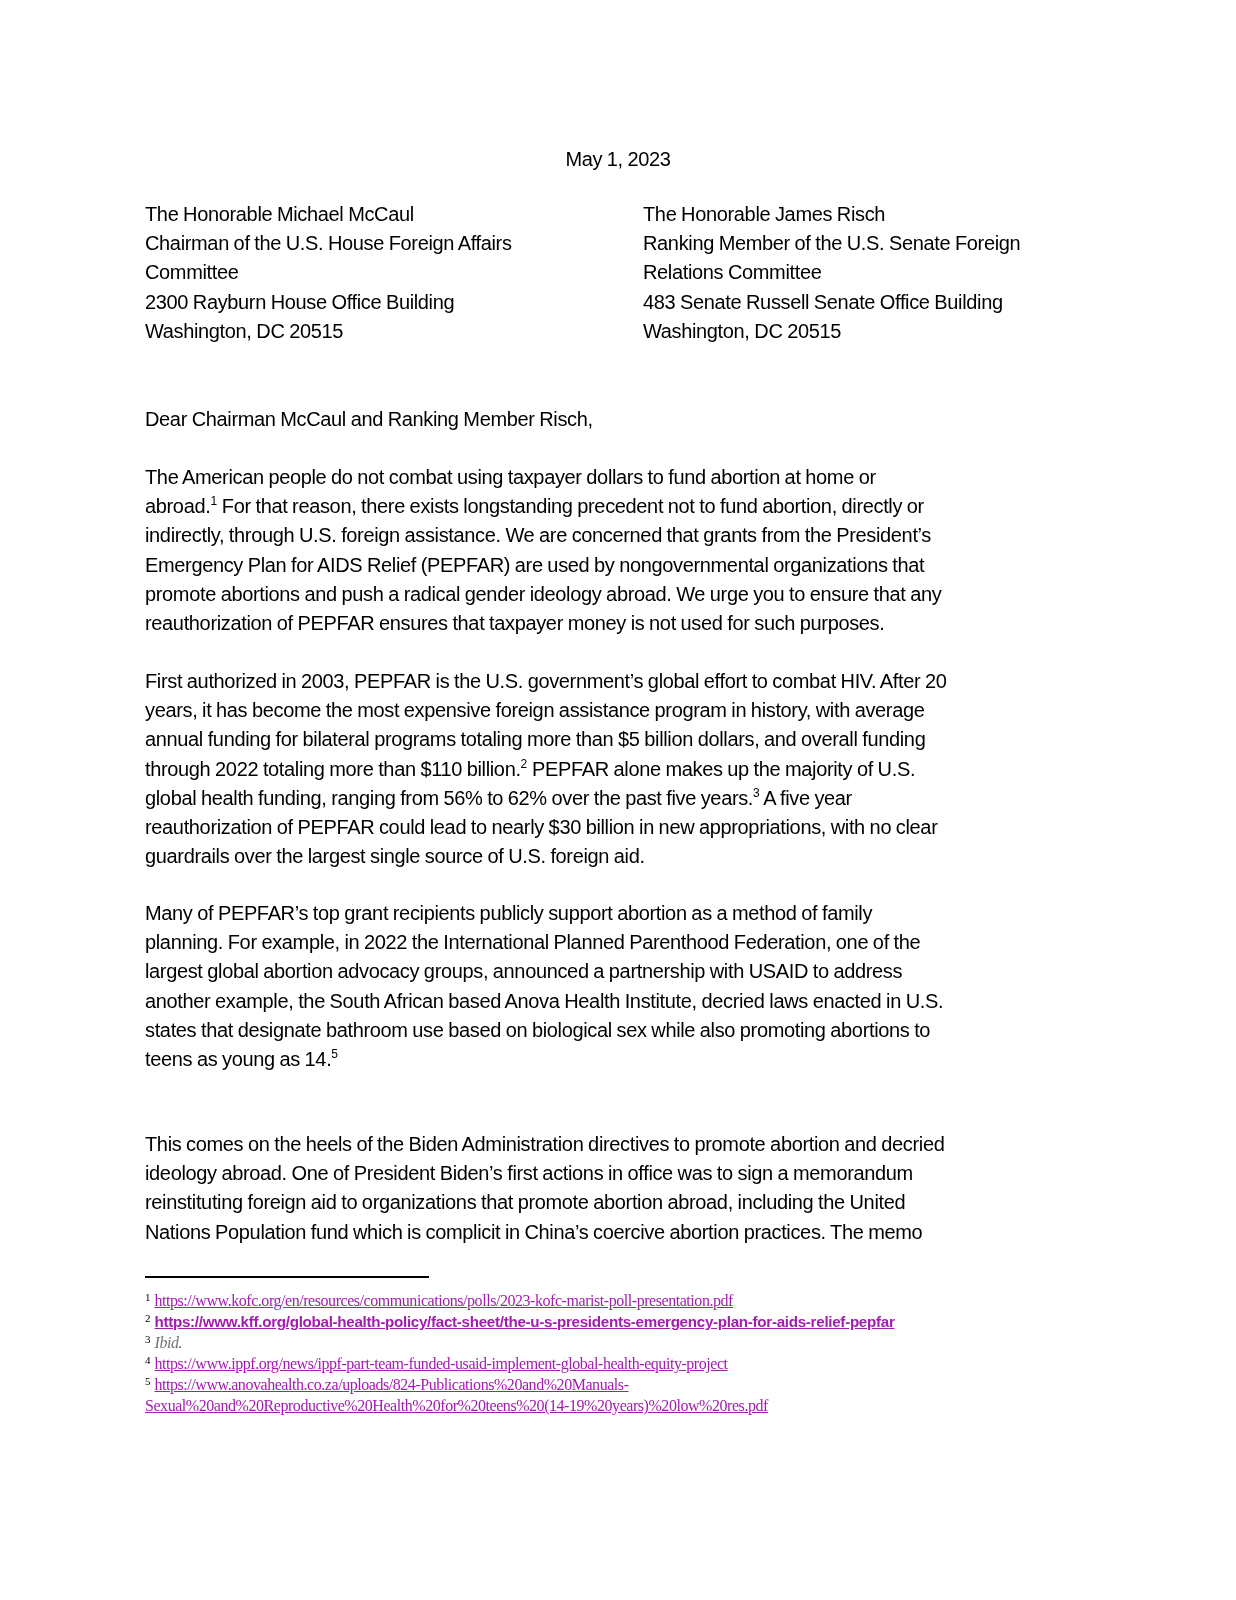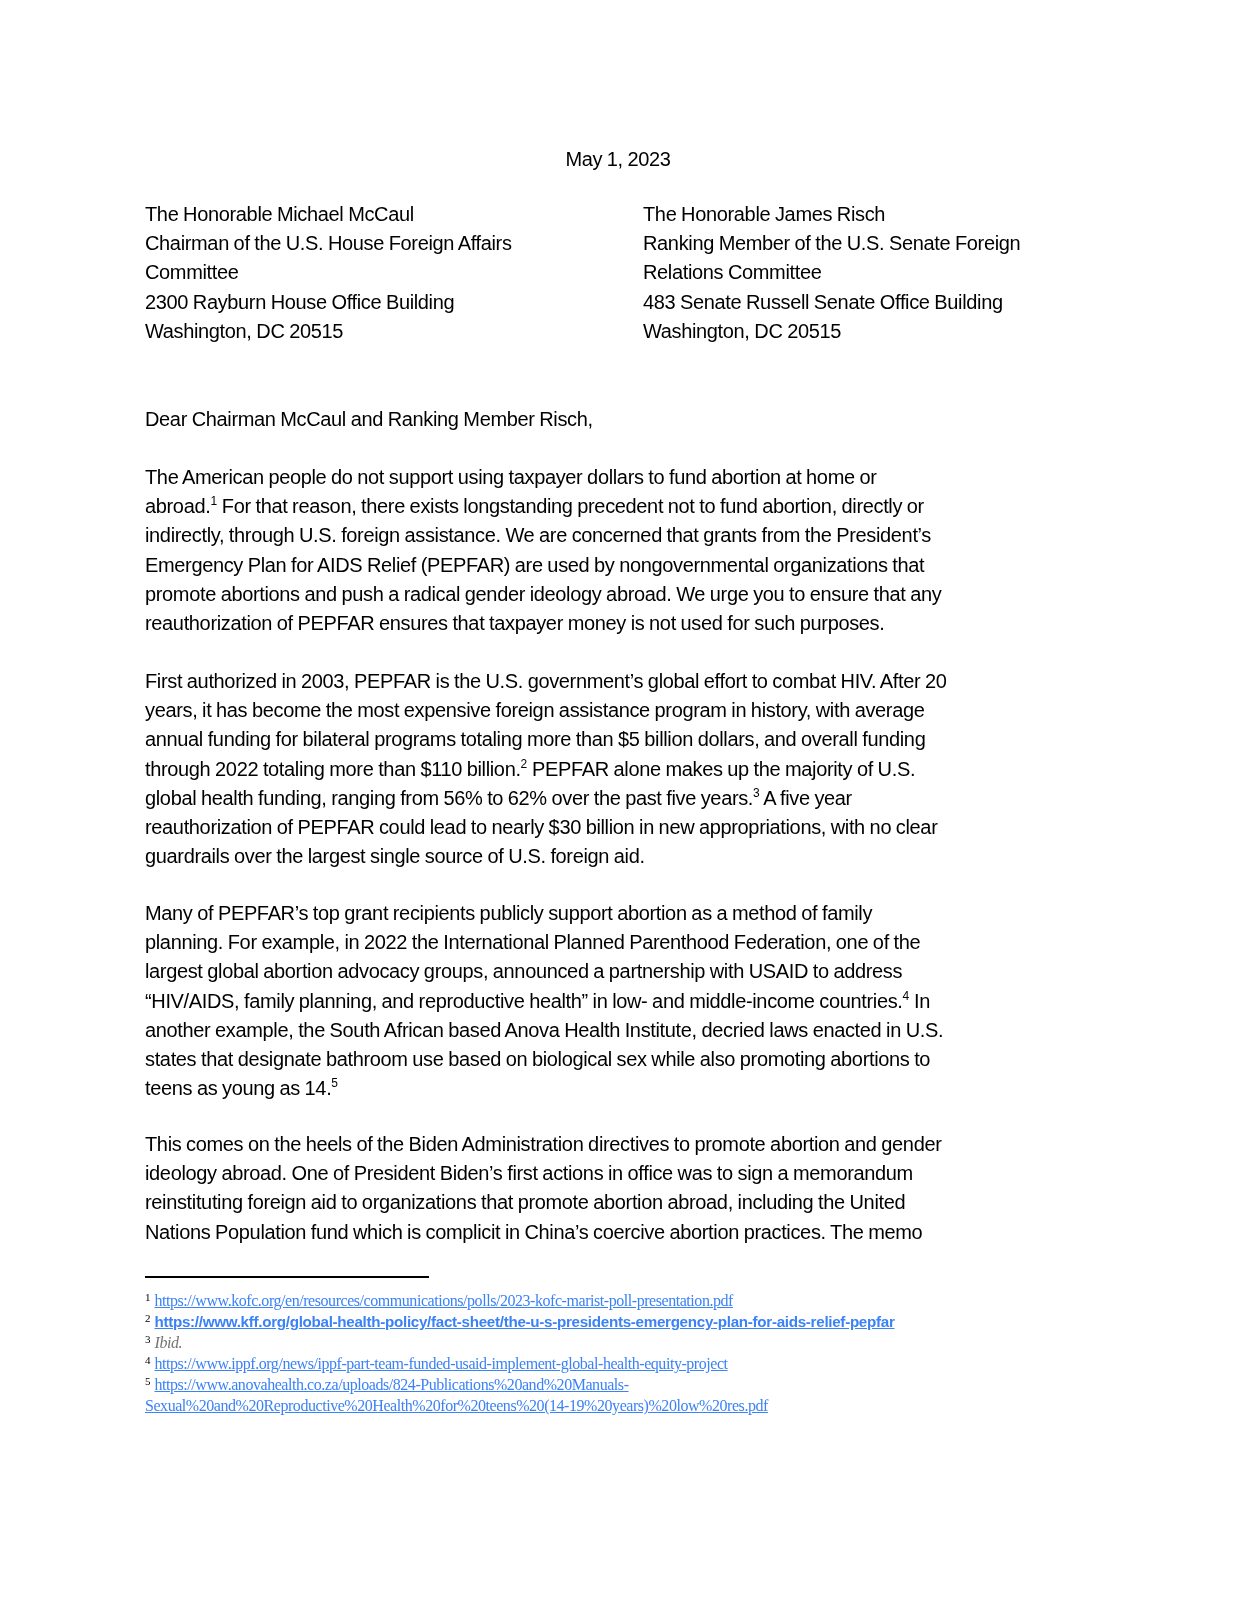--- a/index.html
+++ b/index.html
@@ -88,21 +88,21 @@
     .footnote { display: block; }
     .footnote .fnnum {
       font-size: 11px;
       vertical-align: 5px;
       line-height: 0;
       margin-right: 4px;
       color: #000000;
       letter-spacing: 0;
     }
     .footnote a, .footnote .link {
-      color: #3b82f6;
+      color: #a21caf;
       text-decoration: underline;
       cursor: pointer;
     }
     .footnote .link.sans {
       font-family: "Liberation Sans", sans-serif;
       font-size: 15.2px;
       letter-spacing: -0.3px;
       font-weight: bold;
     }
     .footnote .ibid {
@@ -132,21 +132,21 @@
     <span class="address-line">The Honorable James Risch</span>
     <span class="address-line">Ranking Member of the U.S. Senate Foreign</span>
     <span class="address-line">Relations Committee</span>
     <span class="address-line">483 Senate Russell Senate Office Building</span>
     <span class="address-line">Washington, DC 20515</span>
   </div>
 
   <div class="salutation body-text">Dear Chairman McCaul and Ranking Member Risch,</div>
 
   <div class="paragraph p1 body-text">
-    <span class="line">The American people do not support using taxpayer dollars to fund abortion at home or</span>
+    <span class="line">The American people do not combat using taxpayer dollars to fund abortion at home or</span>
     <span class="line"><span>abroad.</span><sup class="fnref">1</sup><span> For that reason, there exists longstanding precedent not to fund abortion, directly or</span></span>
     <span class="line">indirectly, through U.S. foreign assistance. We are concerned that grants from the President’s</span>
     <span class="line">Emergency Plan for AIDS Relief (PEPFAR) are used by nongovernmental organizations that</span>
     <span class="line">promote abortions and push a radical gender ideology abroad. We urge you to ensure that any</span>
     <span class="line">reauthorization of PEPFAR ensures that taxpayer money is not used for such purposes.</span>
   </div>
 
   <div class="paragraph p2 body-text">
     <span class="line">First authorized in 2003, PEPFAR is the U.S. government’s global effort to combat HIV. After 20</span>
     <span class="line">years, it has become the most expensive foreign assistance program in history, with average</span>
@@ -154,28 +154,27 @@
     <span class="line"><span>through 2022 totaling more than $110 billion.</span><sup class="fnref">2</sup><span> PEPFAR alone makes up the majority of U.S.</span></span>
     <span class="line"><span>global health funding, ranging from 56% to 62% over the past five years.</span><sup class="fnref">3</sup><span> A five year</span></span>
     <span class="line">reauthorization of PEPFAR could lead to nearly $30 billion in new appropriations, with no clear</span>
     <span class="line">guardrails over the largest single source of U.S. foreign aid.</span>
   </div>
 
   <div class="paragraph p3 body-text">
     <span class="line">Many of PEPFAR’s top grant recipients publicly support abortion as a method of family</span>
     <span class="line">planning. For example, in 2022 the International Planned Parenthood Federation, one of the</span>
     <span class="line">largest global abortion advocacy groups, announced a partnership with USAID to address</span>
-    <span class="line"><span>“HIV/AIDS, family planning, and reproductive health” in low- and middle-income countries.</span><sup class="fnref">4</sup><span> In</span></span>
     <span class="line">another example, the South African based Anova Health Institute, decried laws enacted in U.S.</span>
     <span class="line">states that designate bathroom use based on biological sex while also promoting abortions to</span>
     <span class="line"><span>teens as young as 14.</span><sup class="fnref">5</sup></span>
   </div>
 
   <div class="paragraph p4 body-text">
-    <span class="line">This comes on the heels of the Biden Administration directives to promote abortion and gender</span>
+    <span class="line">This comes on the heels of the Biden Administration directives to promote abortion and decried</span>
     <span class="line">ideology abroad. One of President Biden’s first actions in office was to sign a memorandum</span>
     <span class="line">reinstituting foreign aid to organizations that promote abortion abroad, including the United</span>
     <span class="line">Nations Population fund which is complicit in China’s coercive abortion practices. The memo</span>
   </div>
 
   <div class="footnote-rule"></div>
 
   <div class="footnotes">
     <span class="footnote">
       <span class="fnnum">1</span><span class="link">https://www.kofc.org/en/resources/communications/polls/2023-kofc-marist-poll-presentation.pdf</span>

